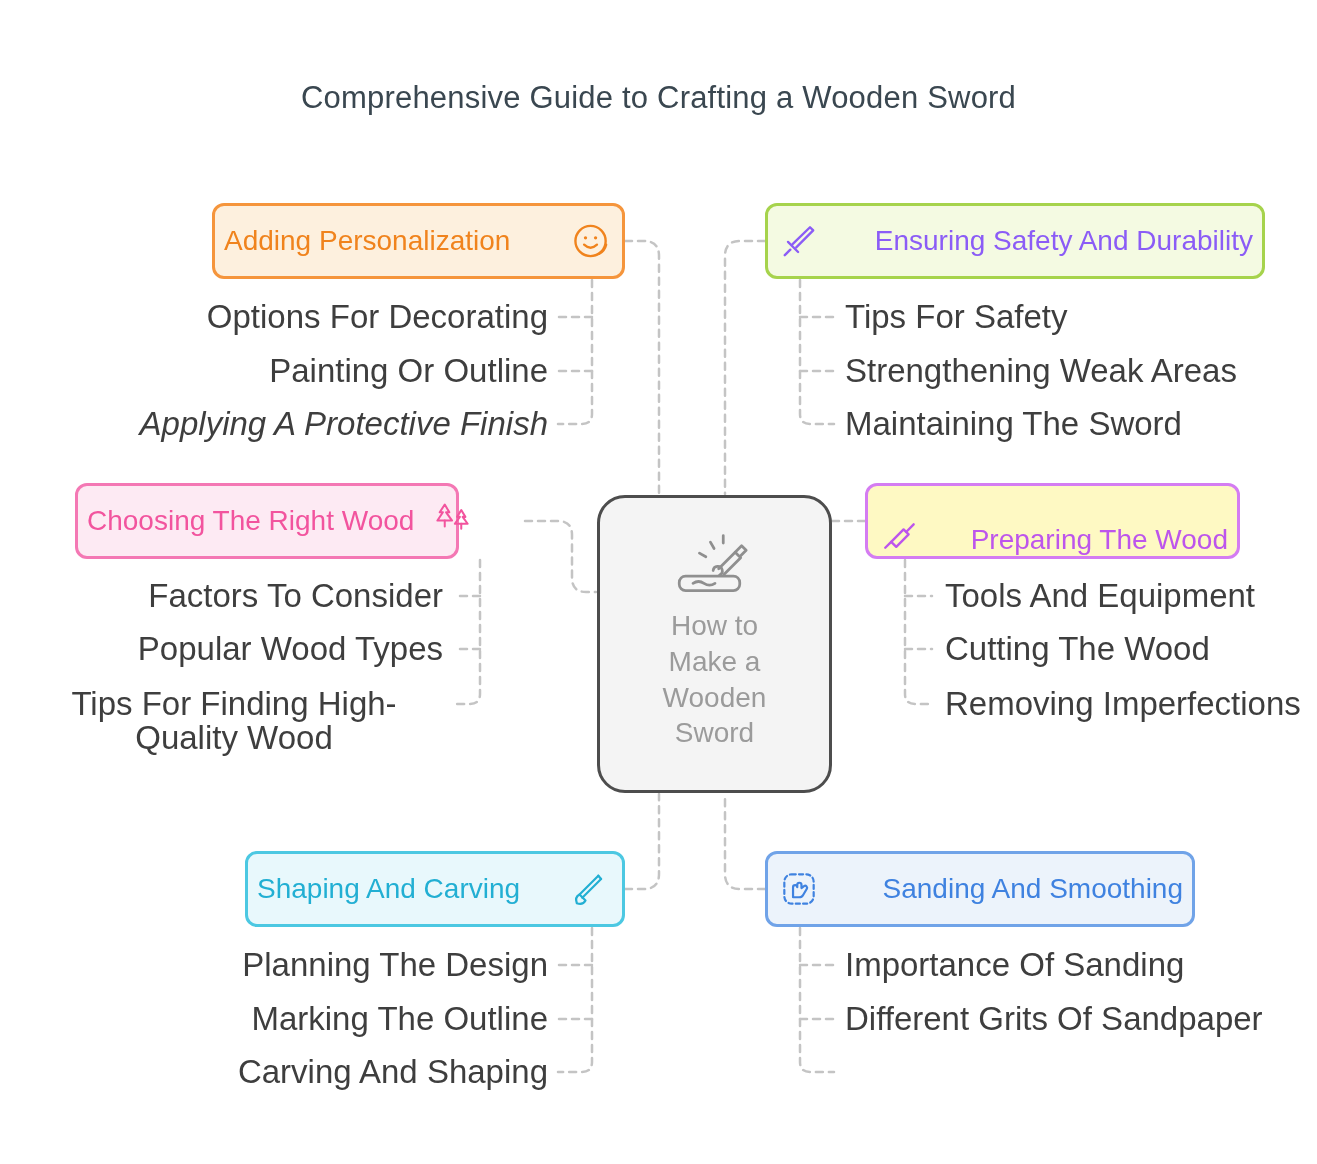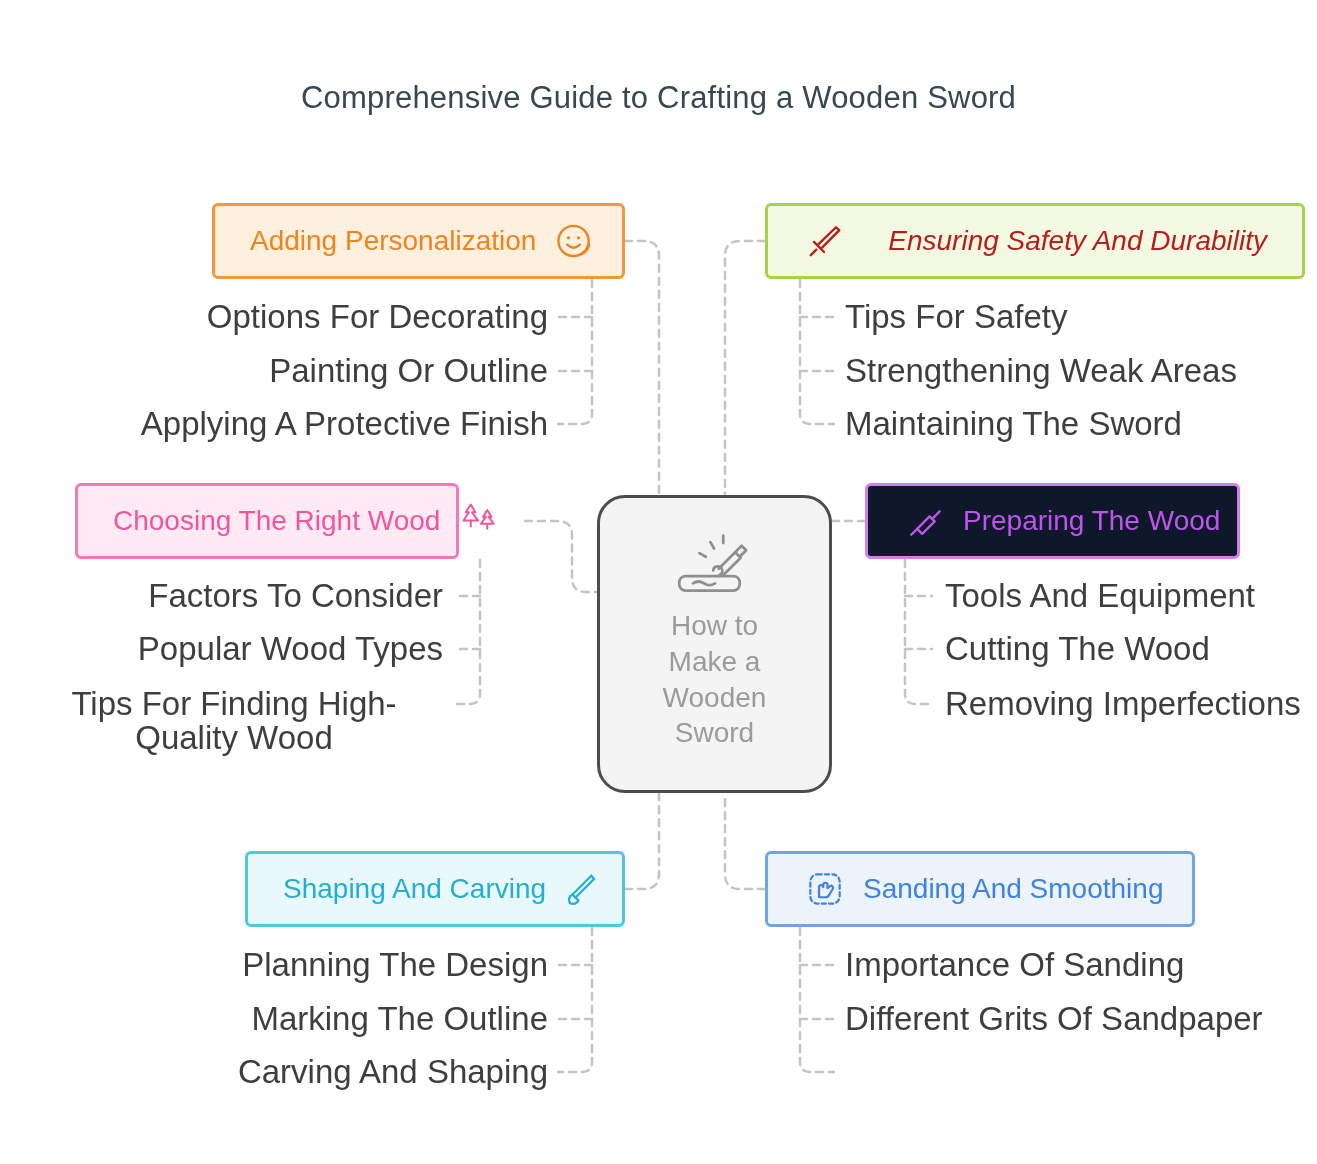--- a/index.html
+++ b/index.html
@@ -23,41 +23,41 @@
     background:#f4f4f4; border:3px solid #4d4d4d; border-radius:28px;
     box-sizing:border-box; display:flex; flex-direction:column;
     align-items:center; padding-top:34px;
   }
   .center-icon { color:#8f8f8f; }
   .center-label {
     margin-top:6px; width:152px; text-align:center;
     color:#9b9b9b; font-size:28px; font-weight:500; line-height:1.28;
   }
   .box {
-    position:absolute; height:76px; border-radius:6px; border:3px solid;
+    position:absolute; height:76px; border-radius:12px; border:3px solid;
     display:flex; align-items:center; justify-content:space-between;
-    box-sizing:border-box; padding:0 35px; gap:16px; background:#fff;
+    box-sizing:border-box; padding:0 9px; gap:16px; background:#fff;
   }
   .box-label { font-size:28px; font-weight:500; white-space:nowrap; }
   .box-icon { display:flex; align-items:center; }
   #b0 { left:212px; top:203px; width:413px; border-color:#f5953c; background:#fdf0de; color:#f0831d; }
-  #b1 { left:765px; top:203px; width:540px; border-color:#a6d34c; background:#f4fae2; color:#b91c1c;font-style:italic; }
+  #b1 { left:765px; top:203px; width:500px; border-color:#a6d34c; background:#f4fae2; color:#8b5cf6; }
   #b2 { left:75px;  top:483px; width:384px; border-color:#f478b4; background:#fdeaf3; color:#f2549e; }
-  #b3 { left:865px; top:483px; width:375px; border-color:#d47cf2; background:#0f172a; color:#bd55ec; }
+  #b3 { left:865px; top:483px; width:375px; border-color:#d47cf2; background:#fef9c3; color:#bd55ec;align-items:flex-end; }
   #b4 { left:245px; top:851px; width:380px; border-color:#4cc8e2; background:#e8f8fc; color:#22afd3; }
   #b5 { left:765px; top:851px; width:430px; border-color:#70a3e8; background:#ecf3fb; color:#3f82e0; }
   .sub {
     position:absolute; font-size:33px; font-weight:500; color:#3e3e3e;
     white-space:nowrap; line-height:34px;
   }
   .sub.r { text-align:right; }
   
   #s00 { right:769px; top:300px; }
   #s01 { right:769px; top:354px; }
-  #s02 { right:769px; top:407px; }
+  #s02 { right:769px; top:407px;font-style:italic; }
   
   #s10 { left:845px; top:300px; }
   #s11 { left:845px; top:354px; }
   #s12 { left:845px; top:407px; }
   
   #s20 { right:874px; top:579px; }
   #s21 { right:874px; top:632px;text-align:right; }
   #s22 { left:28px; top:687px; width:412px; text-align:center; white-space:normal; }
   
   #s30 { left:945px; top:579px; }

